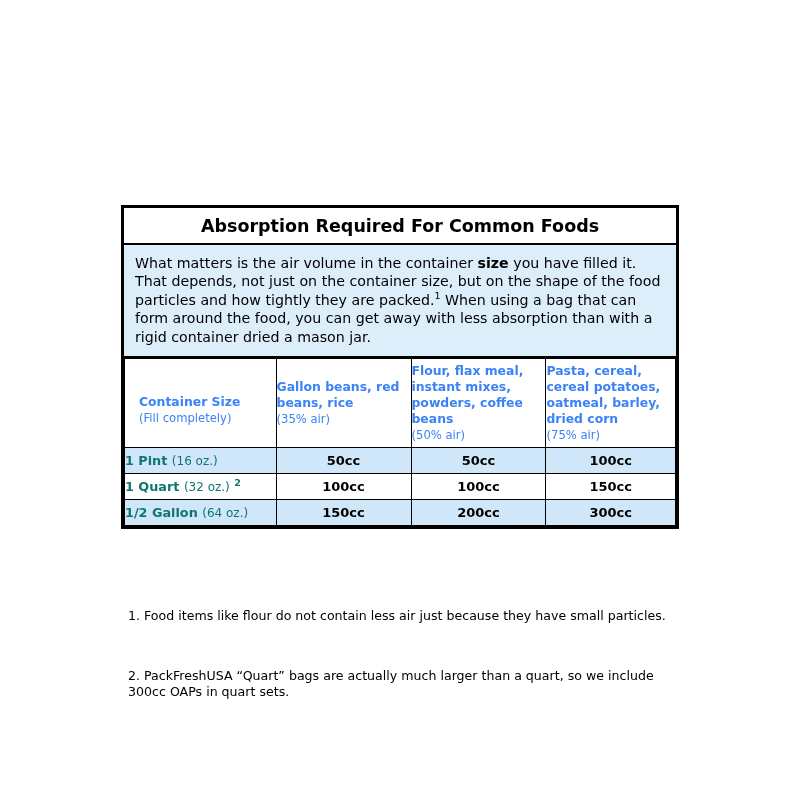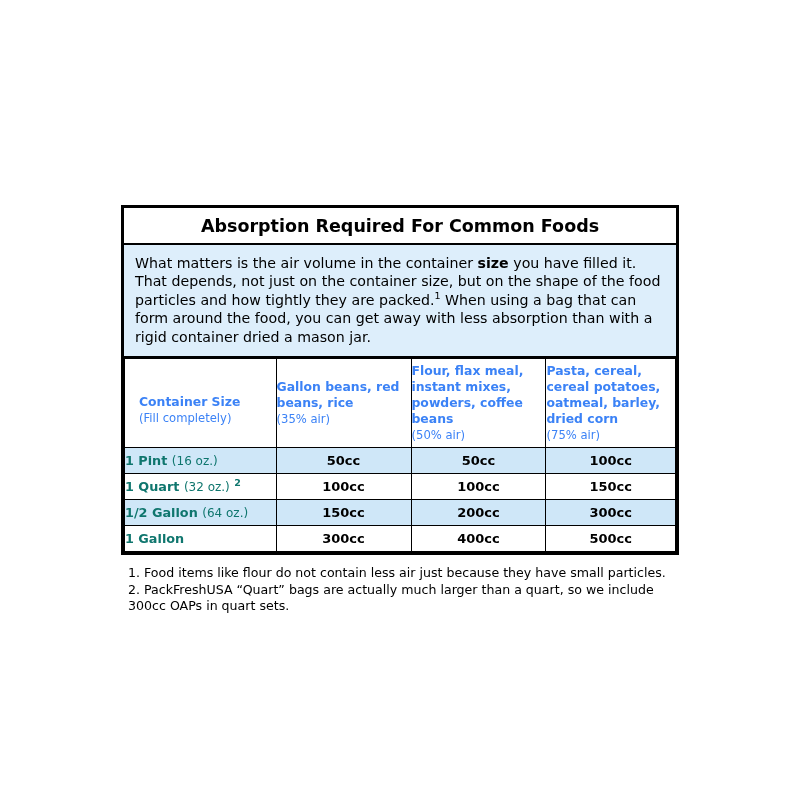--- a/index.html
+++ b/index.html
@@ -101,21 +101,21 @@
 
   .footnotes {
     position: absolute;
     left: 128px;
     top: 565px;
     width: 570px;
     font-size: 12.6px;
     line-height: 1.32;
     color: #000000;
   }
-  .footnotes div { white-space: pre-wrap; }
+  .footnotes div { white-space: pre-wrap; margin-top: 43px; }
 </style>
 </head>
 <body>
 
 <div class="page">
 
   <div class="card">
 
     <div class="title">Absorption Required For Common Foods</div>
 
@@ -162,26 +162,20 @@
           <td class="val">100cc</td>
           <td class="val">100cc</td>
           <td class="val">150cc</td>
         </tr>
         <tr class="shade">
           <td class="rowlabel"><span>1/2 Gallon</span> <span class="norm">(64 oz.)</span></td>
           <td class="val">150cc</td>
           <td class="val">200cc</td>
           <td class="val">300cc</td>
         </tr>
-        <tr class="plain">
-          <td class="rowlabel"><span>1 Gallon</span> <span class="norm"></span></td>
-          <td class="val">300cc</td>
-          <td class="val">400cc</td>
-          <td class="val">500cc</td>
-        </tr>
       </tbody>
     </table>
   </div>
 
   <div class="footnotes">
     <div>1. Food items like flour do not contain less air just because they have small particles.</div>
     <div>2. PackFreshUSA “Quart” bags are actually much larger than a quart, so we include
 300cc OAPs in quart sets.</div>
   </div>
 

